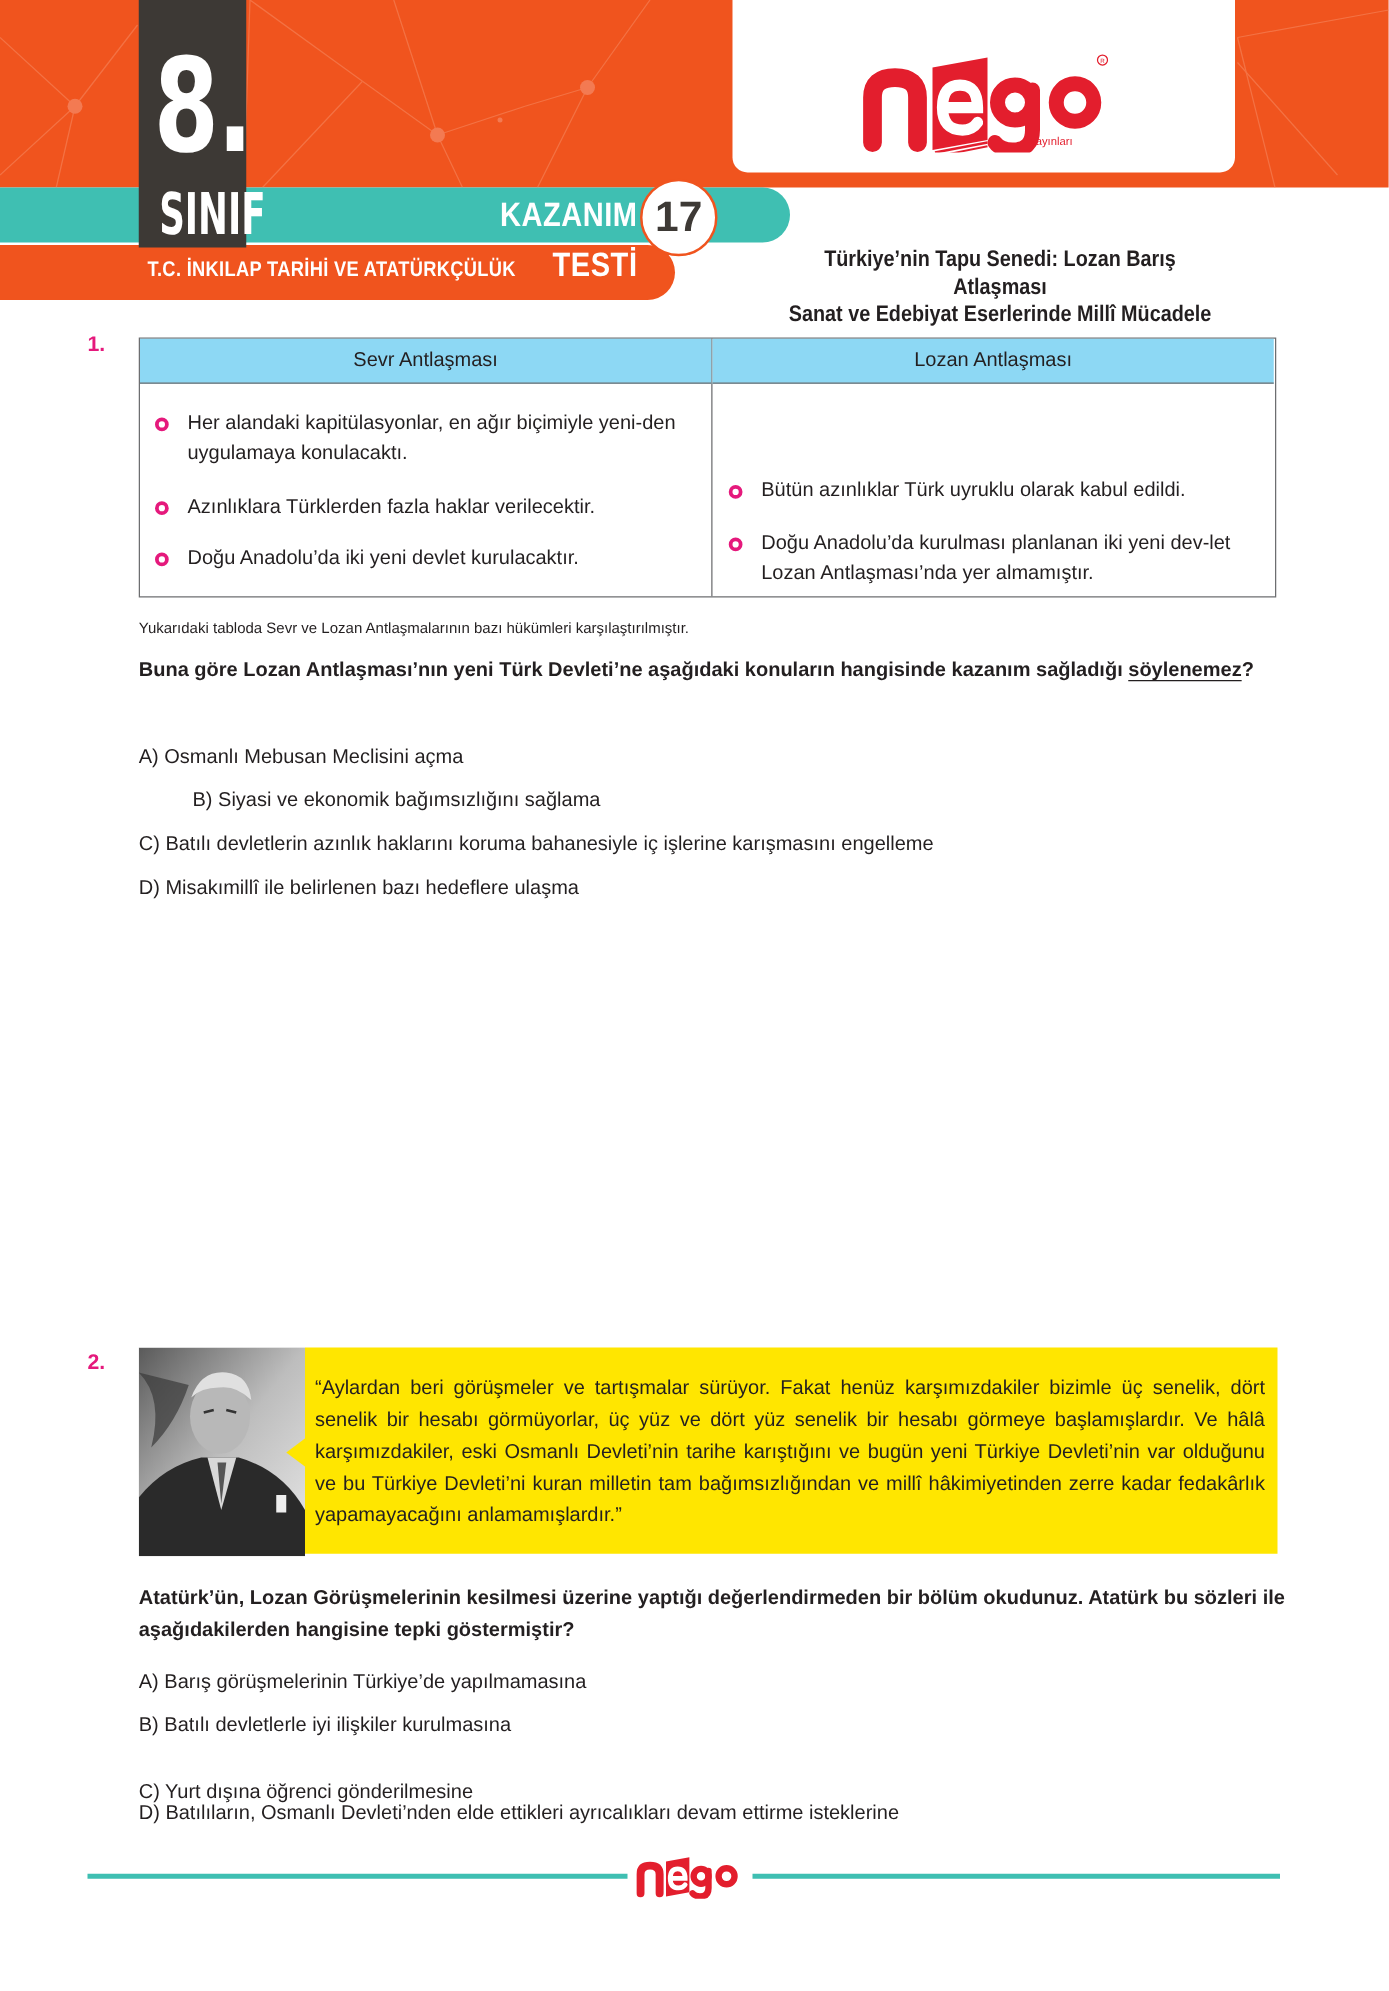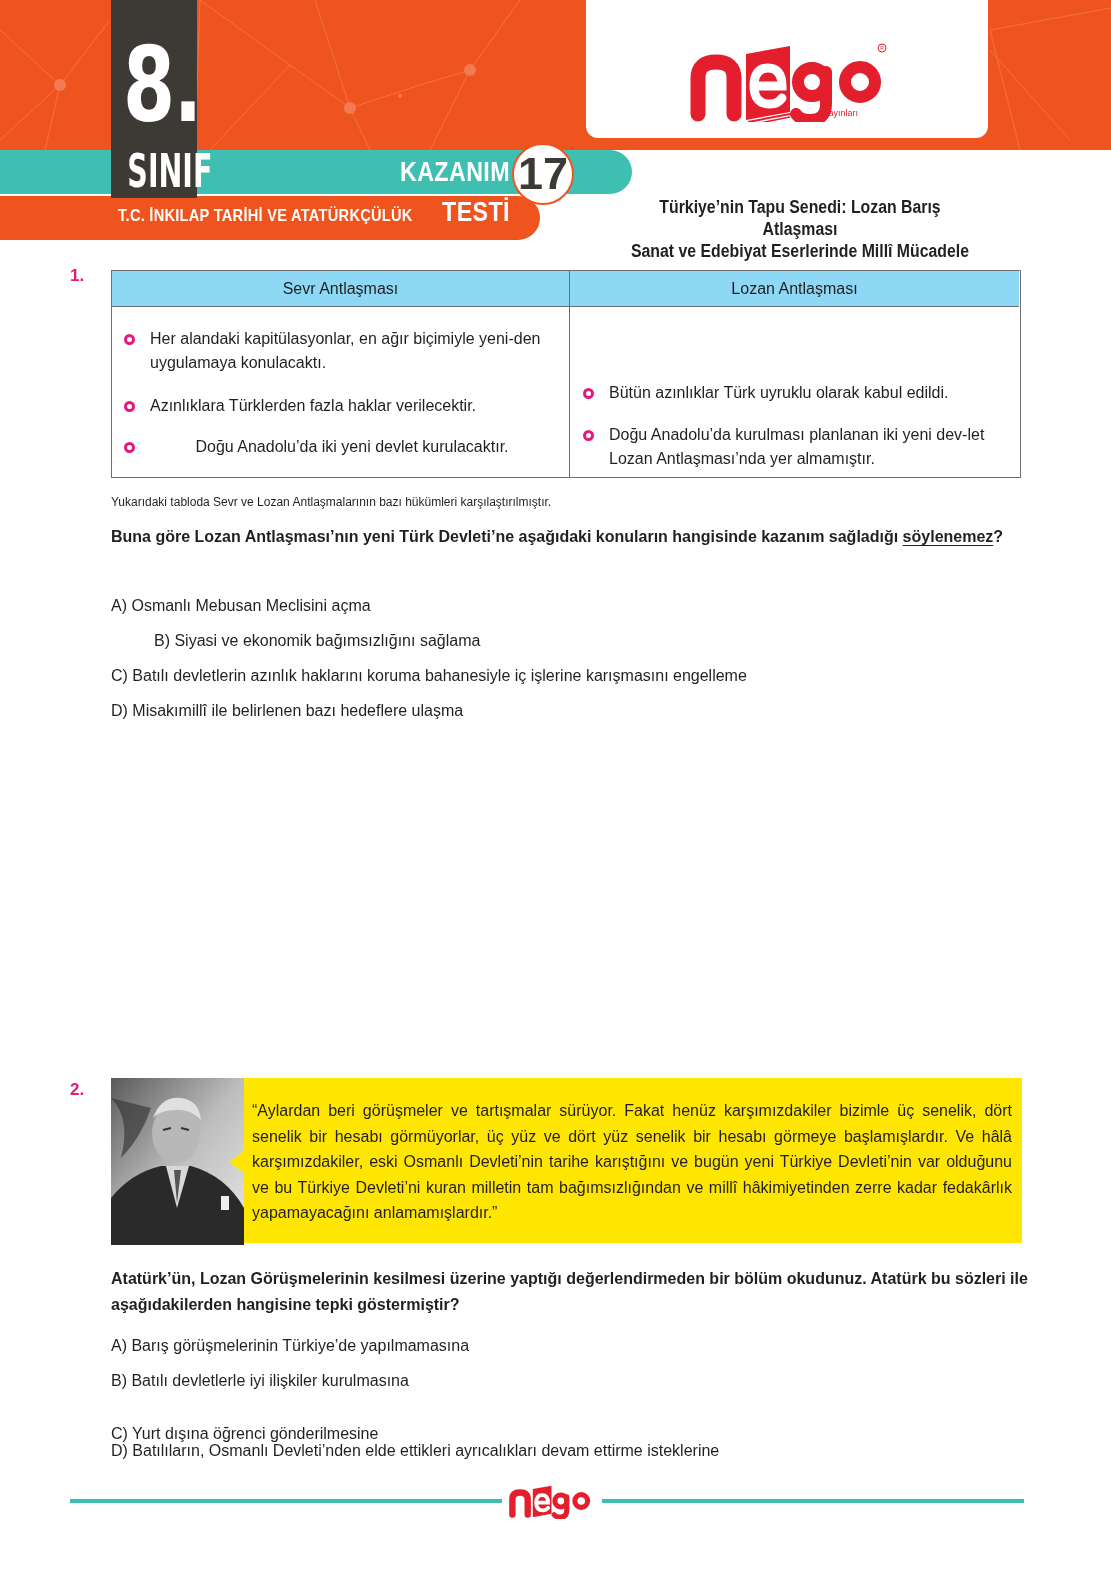--- a/index.html
+++ b/index.html
@@ -18,21 +18,21 @@
     transform: scaleX(0.62); transform-origin: center; }
 
   .teal-band { position: absolute; left: 0; top: 150px; width: 632px; height: 44px; background: #3fbfb2; border-radius: 0 22px 22px 0; }
   .orange-band { position: absolute; left: 0; top: 196px; width: 540px; height: 44px; background: #f0541e; border-radius: 0 22px 22px 0; }
 
   .test-title { position: absolute; left: 300px; top: 152px; width: 210px; text-align: right; color: #fff;
     font-family: "Liberation Sans", sans-serif; font-weight: bold; font-size: 27px; line-height: 40px;
     transform: scaleX(0.86); transform-origin: right center; letter-spacing: 0.5px; }
   .test-badge { position: absolute; left: 512px; top: 143px; width: 62px; height: 62px; border-radius: 50%;
     background: #fff; border: 2px solid #f0541e; display: flex; align-items: center; justify-content: center;
-    font-weight: bold; font-size: 45px; color: #3d3935; text-align: center; }
+    font-weight: bold; font-size: 34px; color: #3d3935; text-align: center; }
   .subject { position: absolute; left: 118px; top: 204px; color: #fff; font-weight: bold; font-size: 17px; line-height: 24px;
     transform: scaleX(0.86); transform-origin: left center; letter-spacing: 0.3px; }
 
   .logo-card { position: absolute; left: 586px; top: 0; width: 402px; height: 138px; background: #fff; border-radius: 0 0 12px 12px; }
   .logo-wrap { position: absolute; left: 690px; top: 42px; width: 200px; height: 80px; }
 
   .topic-titles { position: absolute; left: 600px; top: 196px; width: 400px; text-align: center; font-weight: bold;
     font-size: 18px; line-height: 22px; color: #231f20; }
   .topic-titles div { transform: scaleX(0.88); transform-origin: center; }
 
@@ -144,21 +144,21 @@
   <div class="col left">
     <div class="col-header">Sevr Antlaşması</div>
     <div class="bullet-item" style="left:12px; top:56px; width:430px;">
       <span class="dot"></span>
       <span class="txt">Her alandaki kapitülasyonlar, en ağır biçimiyle yeni-den uygulamaya konulacaktı.</span>
     </div>
     <div class="bullet-item" style="left:12px; top:123px; width:430px;">
       <span class="dot"></span>
       <span class="txt">Azınlıklara Türklerden fazla haklar verilecektir.</span>
     </div>
-    <div class="bullet-item" style="left:12px; top:164px; width:430px;text-align:center;">
+    <div class="bullet-item" style="left:12px; top:164px; width:430px;">
       <span class="dot"></span>
       <span class="txt">Doğu Anadolu’da iki yeni devlet kurulacaktır.</span>
     </div>
   </div>
   <div class="col right">
     <div class="col-header">Lozan Antlaşması</div>
     <div class="bullet-item" style="left:13px; top:110px; width:428px;">
       <span class="dot"></span>
       <span class="txt">Bütün azınlıklar Türk uyruklu olarak kabul edildi.</span>
     </div>

